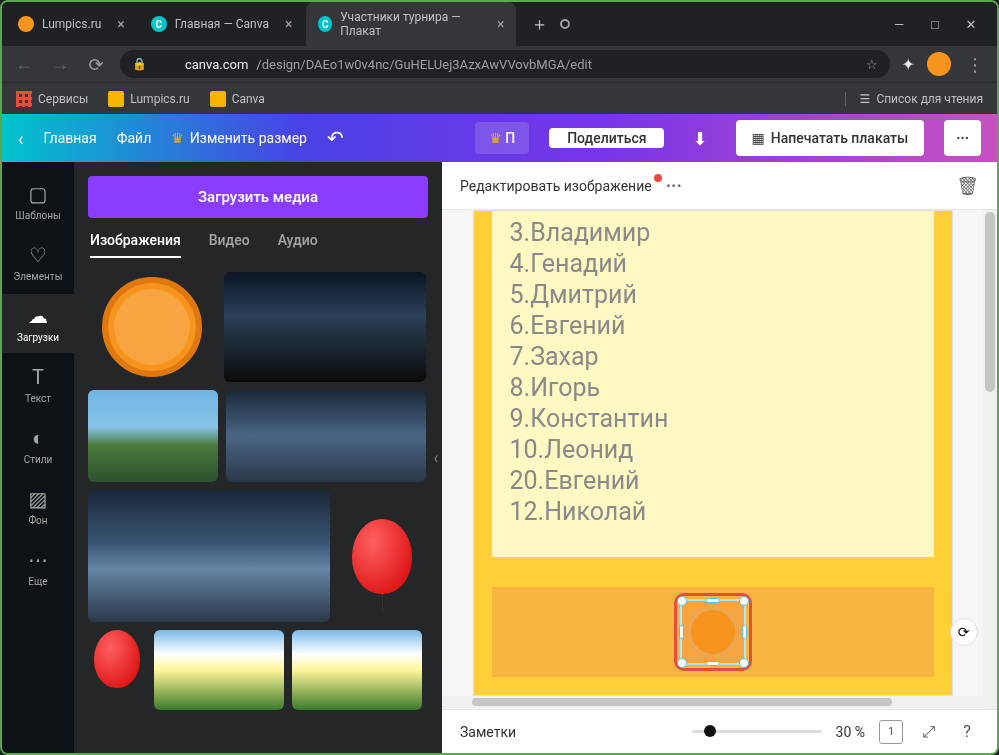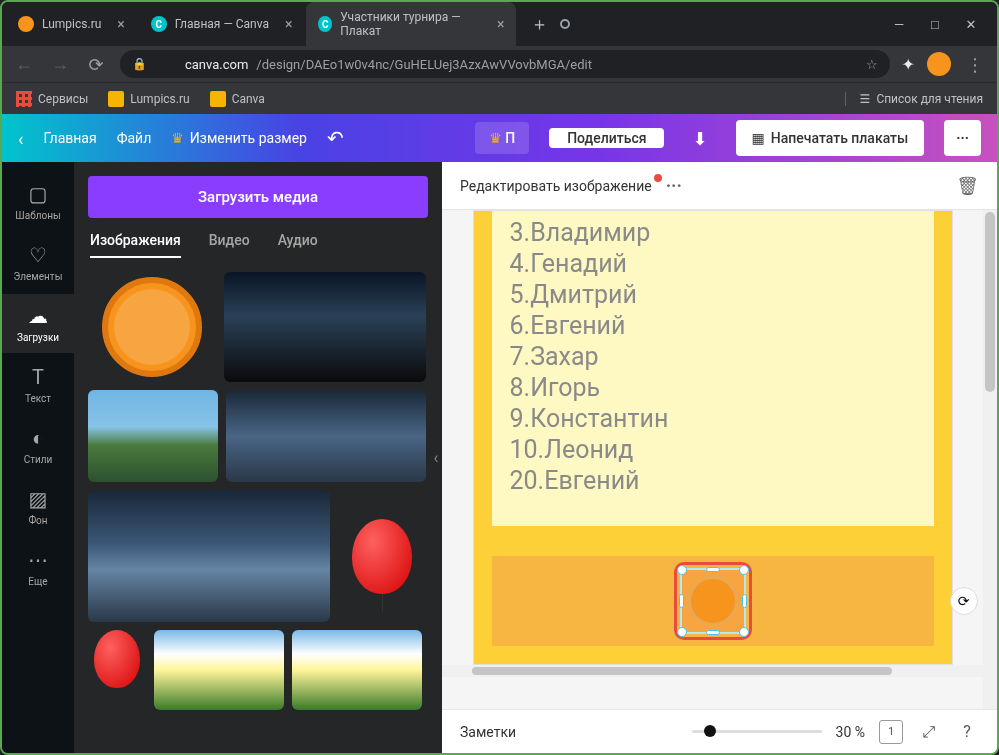--- a/index.html
+++ b/index.html
@@ -280,20 +280,21 @@
             <ol id="doclist">
                 <li><span class="listnum">3.</span><span>Владимир</span></li>
                 <li><span class="listnum">4.</span><span>Генадий</span></li>
                 <li><span class="listnum">5.</span><span>Дмитрий</span></li>
                 <li><span class="listnum">6.</span><span>Евгений</span></li>
                 <li><span class="listnum">7.</span><span>Захар</span></li>
                 <li><span class="listnum">8.</span><span>Игорь</span></li>
                 <li><span class="listnum">9.</span><span>Константин</span></li>
                 <li><span class="listnum">10.</span><span>Леонид</span></li>
                 <li><span class="listnum">20.</span><span>Евгений</span></li>
+                <li><span class="listnum">12.</span><span>Николай</span></li>
               </ol>
           </div>
           <div class="footer-band">
             <div class="sel-box">
               <div class="sel-inner">
                 <div class="mini-orange"></div>
                 <span class="handle h-tl"></span>
                 <span class="handle h-tr"></span>
                 <span class="handle h-bl"></span>
                 <span class="handle h-br"></span>

